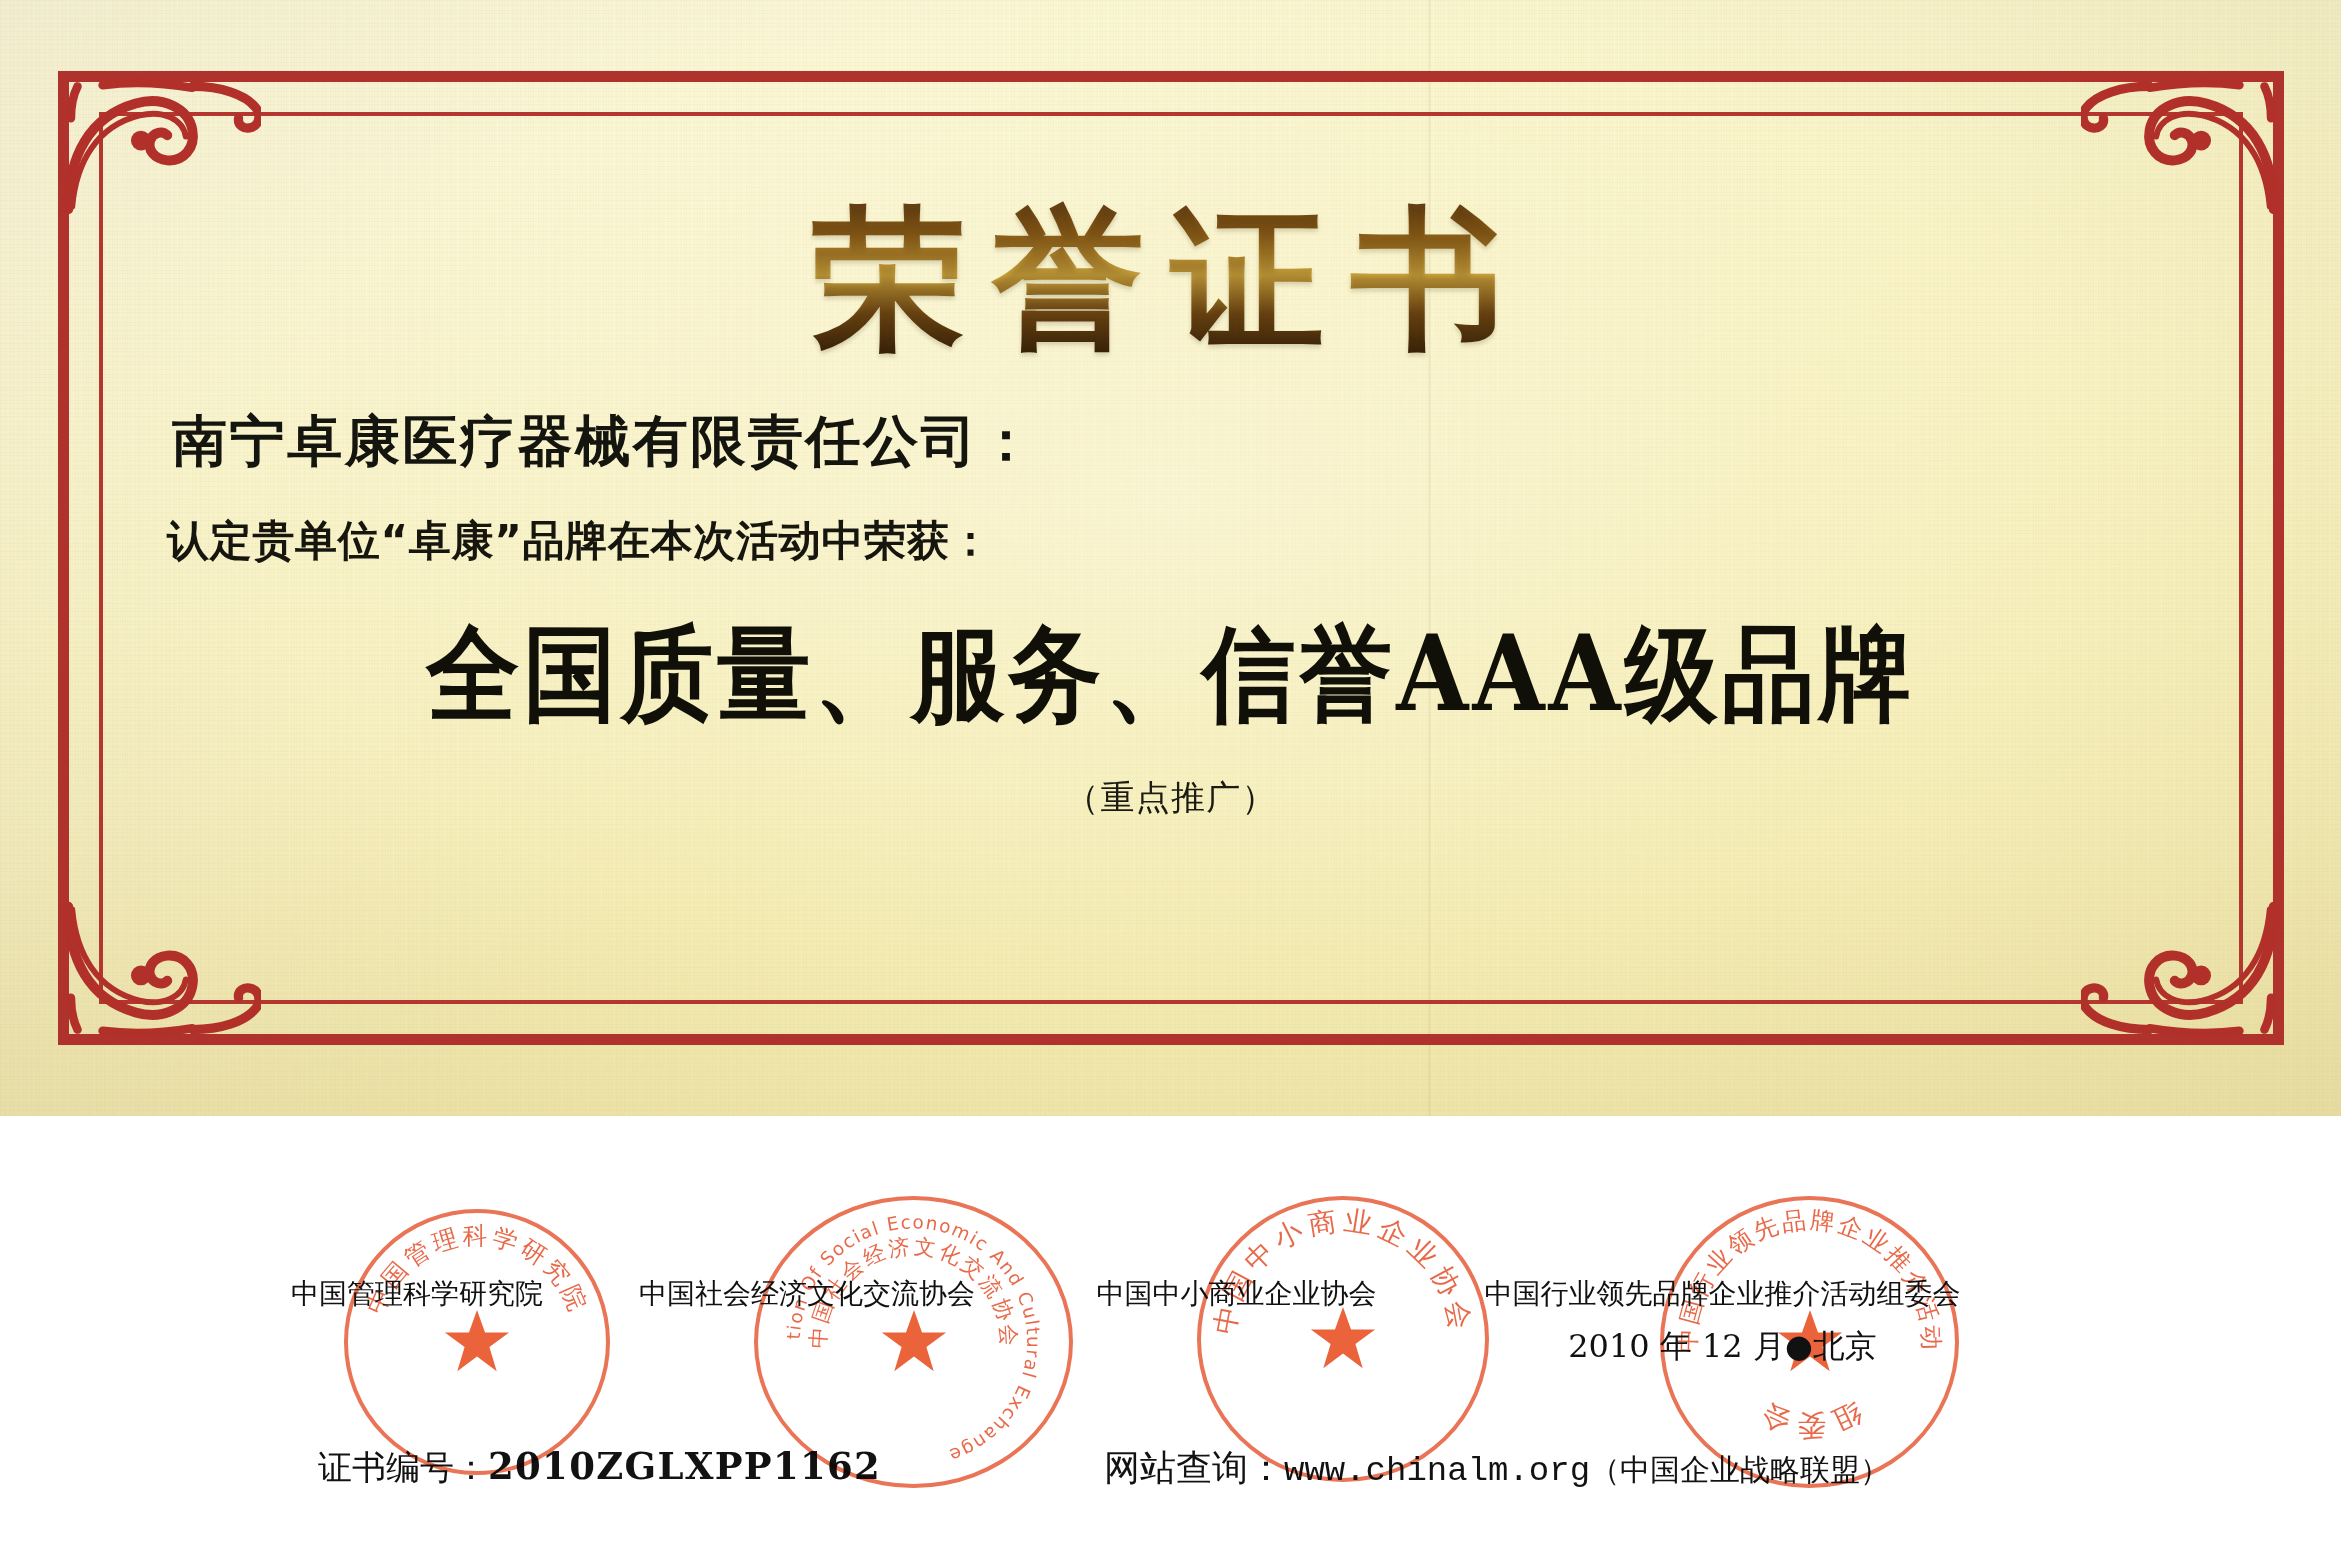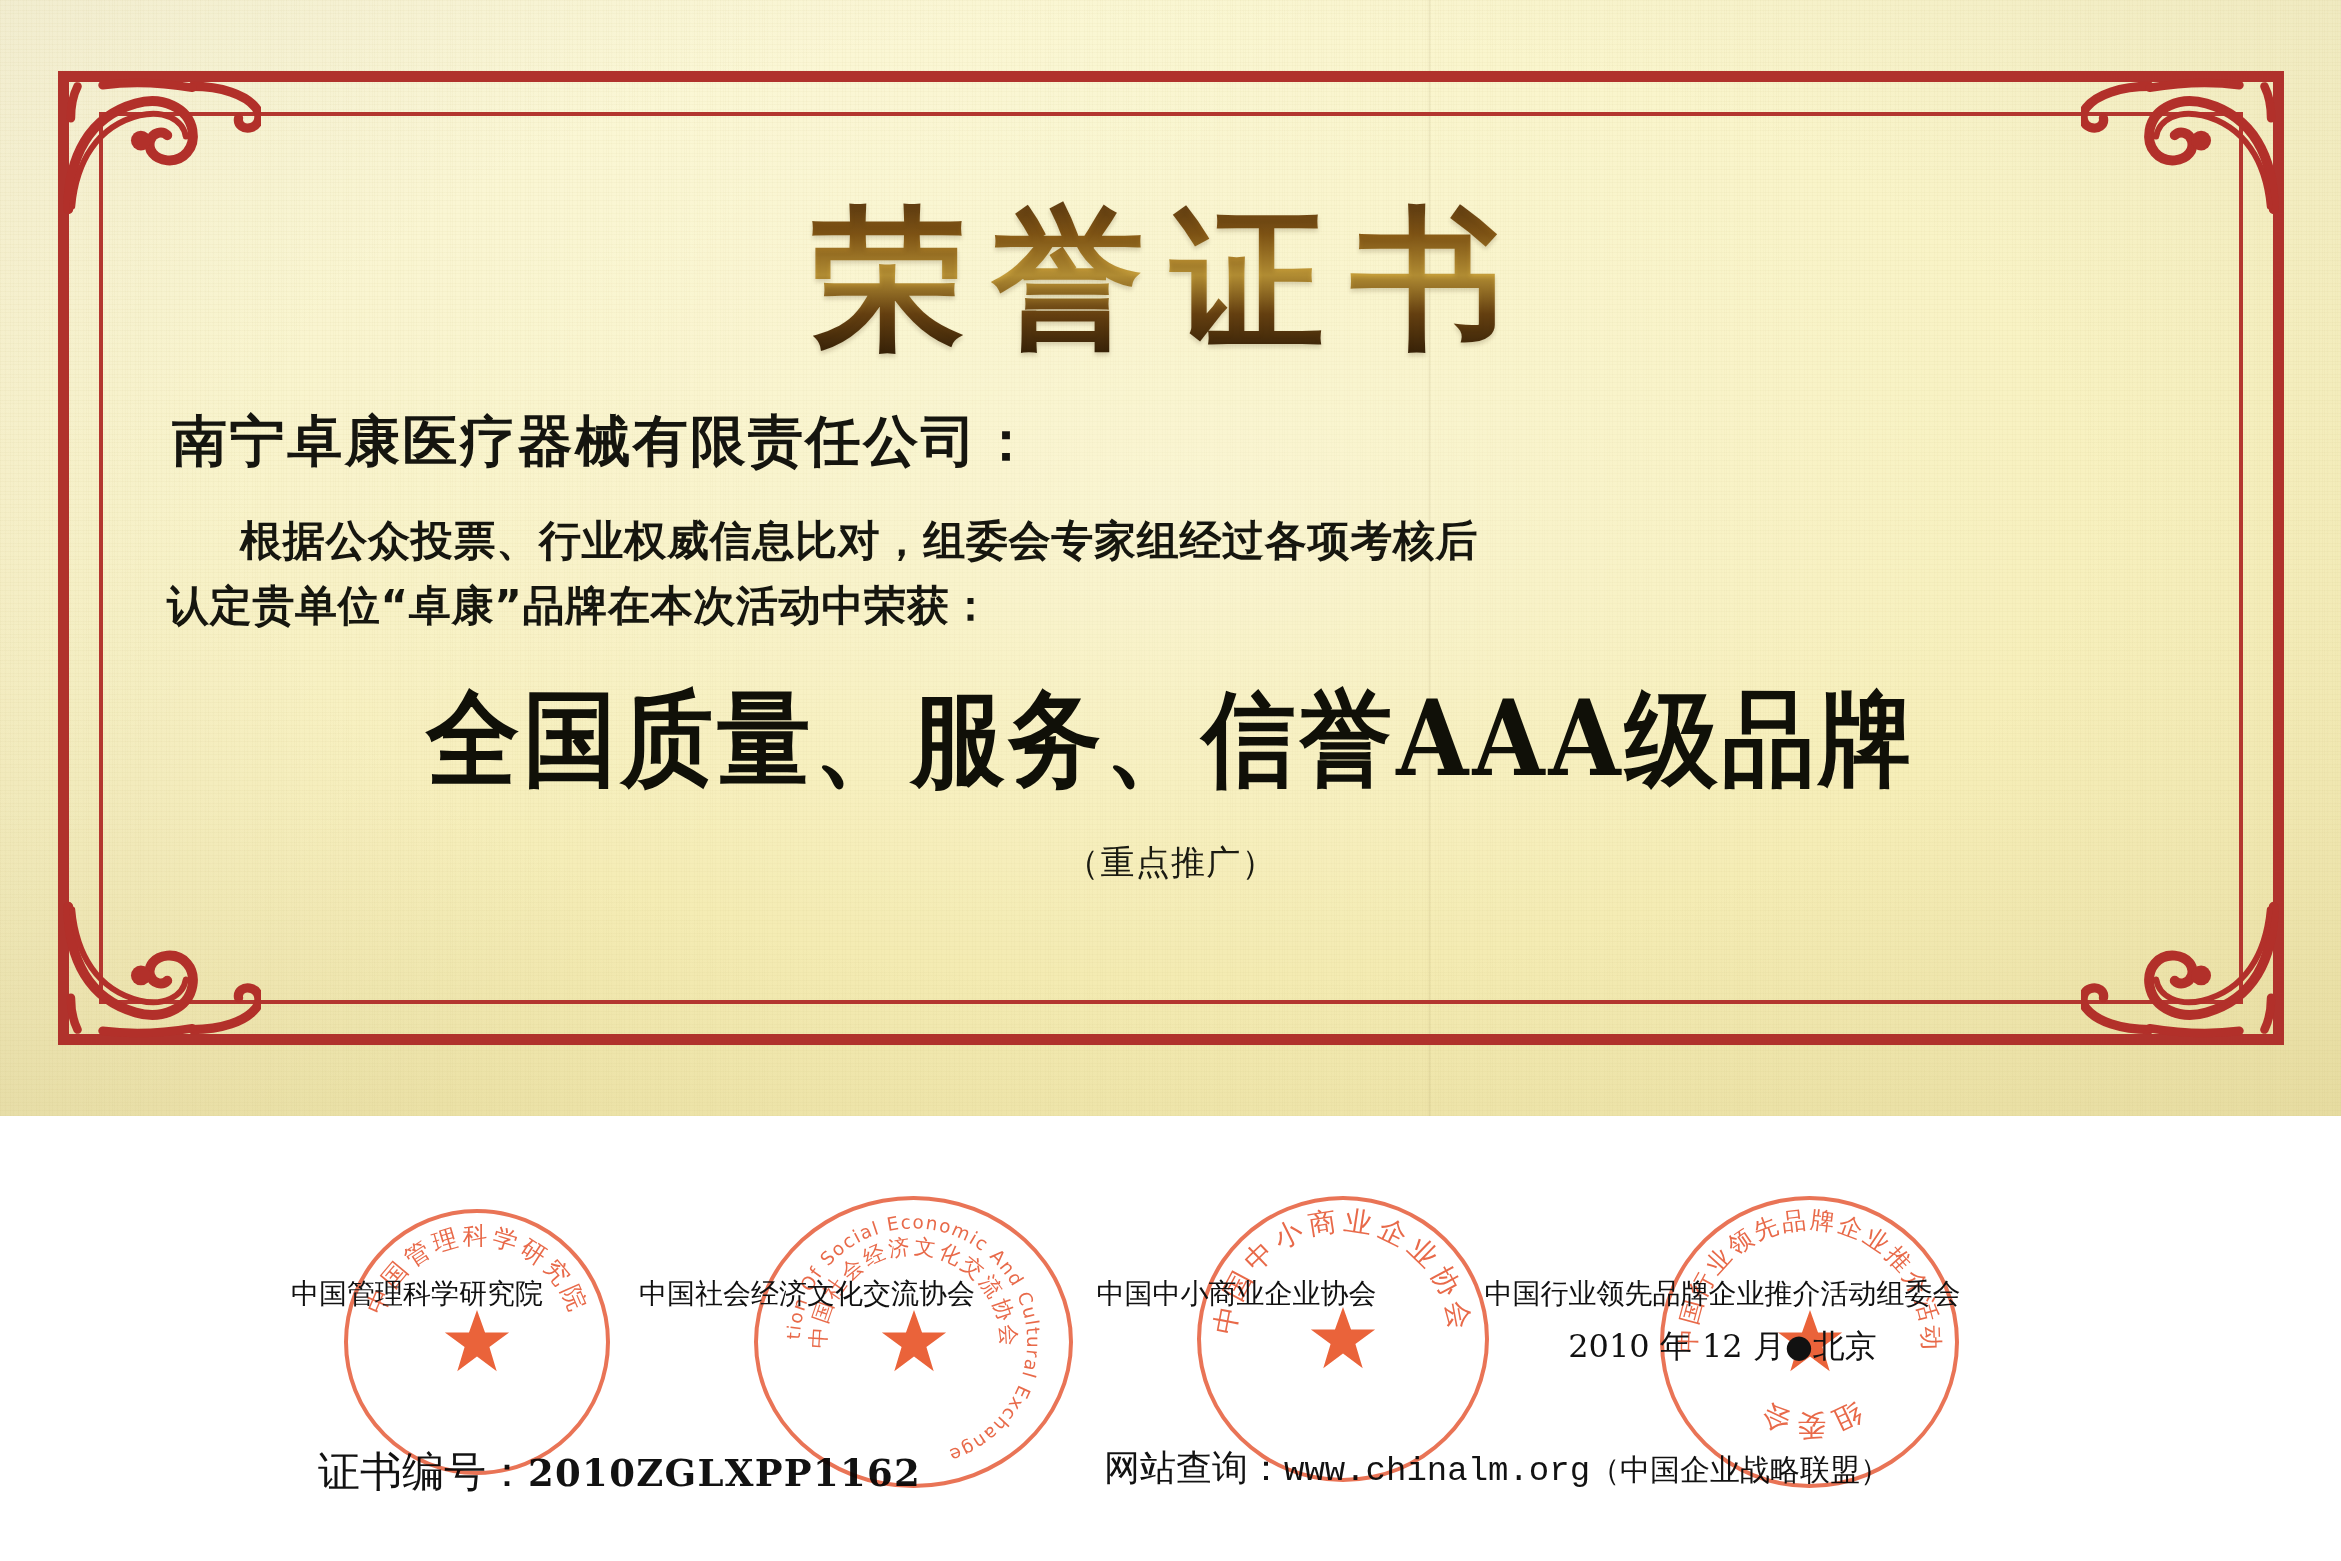--- a/index.html
+++ b/index.html
@@ -228,21 +228,21 @@
     font-family: "DejaVu Serif", "Liberation Serif", serif;
     color: #121212;
   }
   .footer .cert-no {
     position: absolute;
     left: 73px;
     top: 0;
     font-size: 37px;
     white-space: nowrap;
   }
-  .footer .cert-no .label { font-size: 42px; }
+  .footer .cert-no .label { font-size: 34px; }
   .footer .cert-no .value { font-weight: bold; letter-spacing: 1.3px; }
   .footer .website {
     position: absolute;
     left: 859px;
     top: 0;
     font-size: 36px;
     white-space: nowrap;
   }
   .footer .website .url { font-family: "Liberation Mono", "DejaVu Sans Mono", monospace; font-size: 34px; }
   .footer .website .alliance { font-size: 30px; }
@@ -300,21 +300,20 @@
     </svg>
   </div>
 
   <div class="content">
 
     <div class="cert-title">荣誉证书</div>
 
     <div class="recipient">南宁卓康医疗器械有限责任公司：</div>
 
     <div class="body-text">
-      <span class="indent">根据公众投票、行业权威信息比对，组委会专家组经过各项考核后</span>
       <span class="line2">认定贵单位“卓康”品牌在本次活动中荣获：</span>
     </div>
 
     <div class="award">全国质量、服务、信誉AAA级品牌</div>
 
     <div class="award-sub">（重点推广）</div>
 
     <div class="issuers">
 
       <div class="stamp" id="stamp-1">

